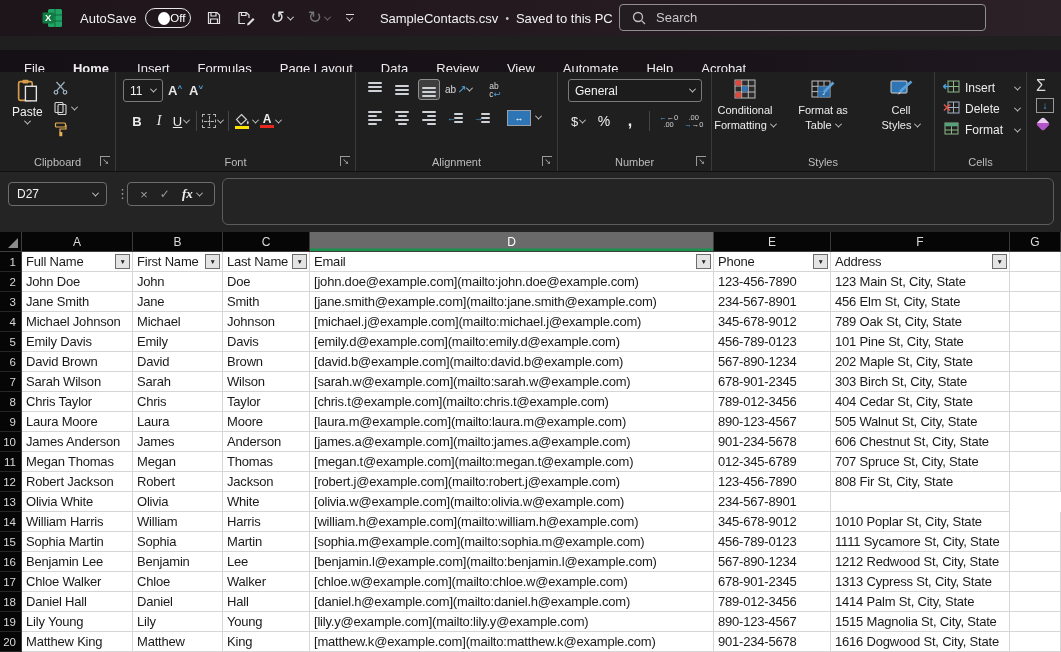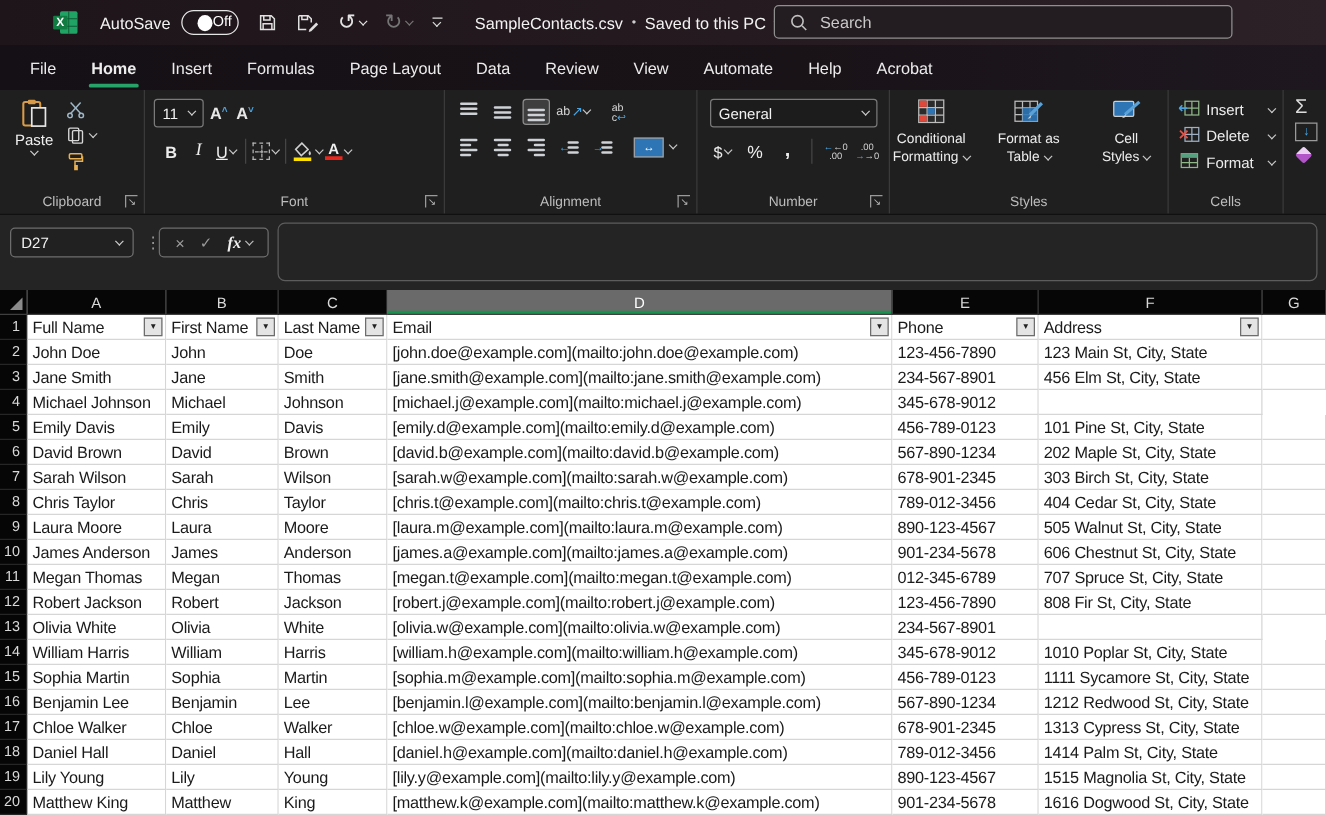--- a/index.html
+++ b/index.html
@@ -31,21 +31,21 @@
   .tb-title{margin-left:26px;display:flex;align-items:center;gap:7px;cursor:pointer;}
   .tb-dot{font-size:10px;color:#cdcdcd;}
   .tb-search{
     position:absolute;left:619px;top:4px;width:367px;height:27px;box-sizing:border-box;
     border:1px solid #8f8f8f;border-radius:4px;background:#231c21;
     display:flex;align-items:center;padding-left:12px;gap:10px;color:#c9c9c9;font-size:13px;cursor:text;
   }
 
   
   .tabrow{
-    position:absolute;left:0;top:36px;width:1061px;height:36px;
+    position:absolute;left:0;top:50px;width:1061px;height:36px;
     background:linear-gradient(90deg,#151015 0%,#191318 60%,#1e1720 100%);
     display:flex;align-items:stretch;padding-left:10px;box-sizing:border-box;
   }
   .tab{position:relative;display:flex;align-items:center;padding:0 14px;color:#ececec;font-size:13px;cursor:pointer;}
   .tab.active{font-weight:700;}
   .tab.active::after{content:"";position:absolute;left:12px;right:12px;bottom:2px;height:3px;border-radius:2px;background:#27a268;}
 
   
   .ribbon{
     position:absolute;left:0;top:72px;width:1061px;height:99px;
@@ -613,20 +613,23 @@
       </div>
       <div class="cell">
         <span>Johnson</span>
       </div>
       <div class="cell">
         <span>[michael.j@example.com](mailto:michael.j@example.com)</span>
       </div>
       <div class="cell">
         <span>345-678-9012</span>
       </div>
+      <div class="cell">
+        <span>789 Oak St, City, State</span>
+      </div>
       <div class="cell"></div>
     </div>
     <div class="grow" style="grid-template-columns: 22px 111px 90px 87px 404px 117px 179px 51px;">
       <div class="rowhdr">5</div>
       <div class="cell">
         <span>Emily Davis</span>
       </div>
       <div class="cell">
         <span>Emily</span>
       </div>

